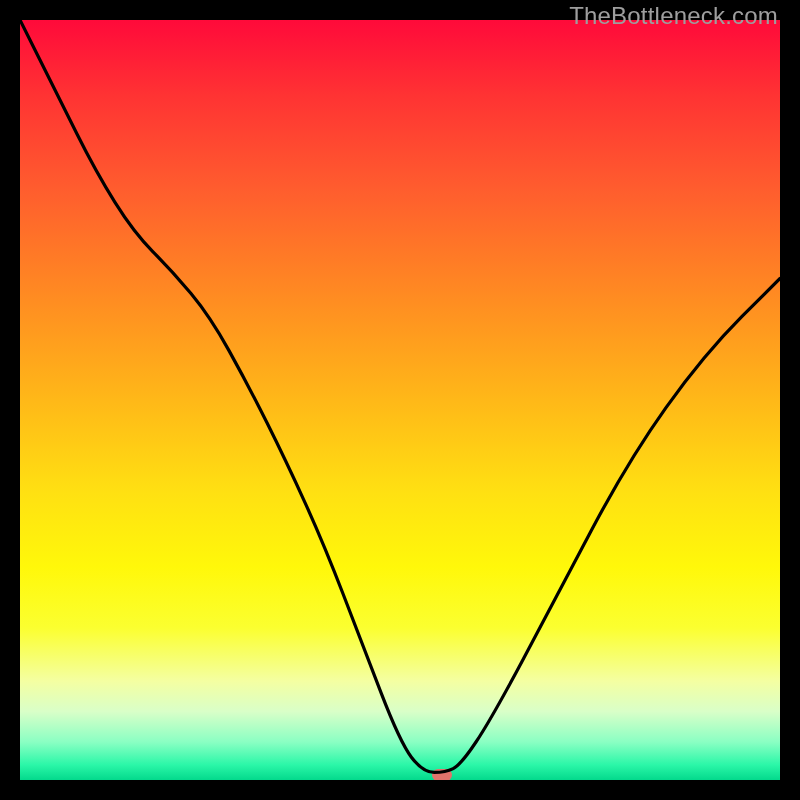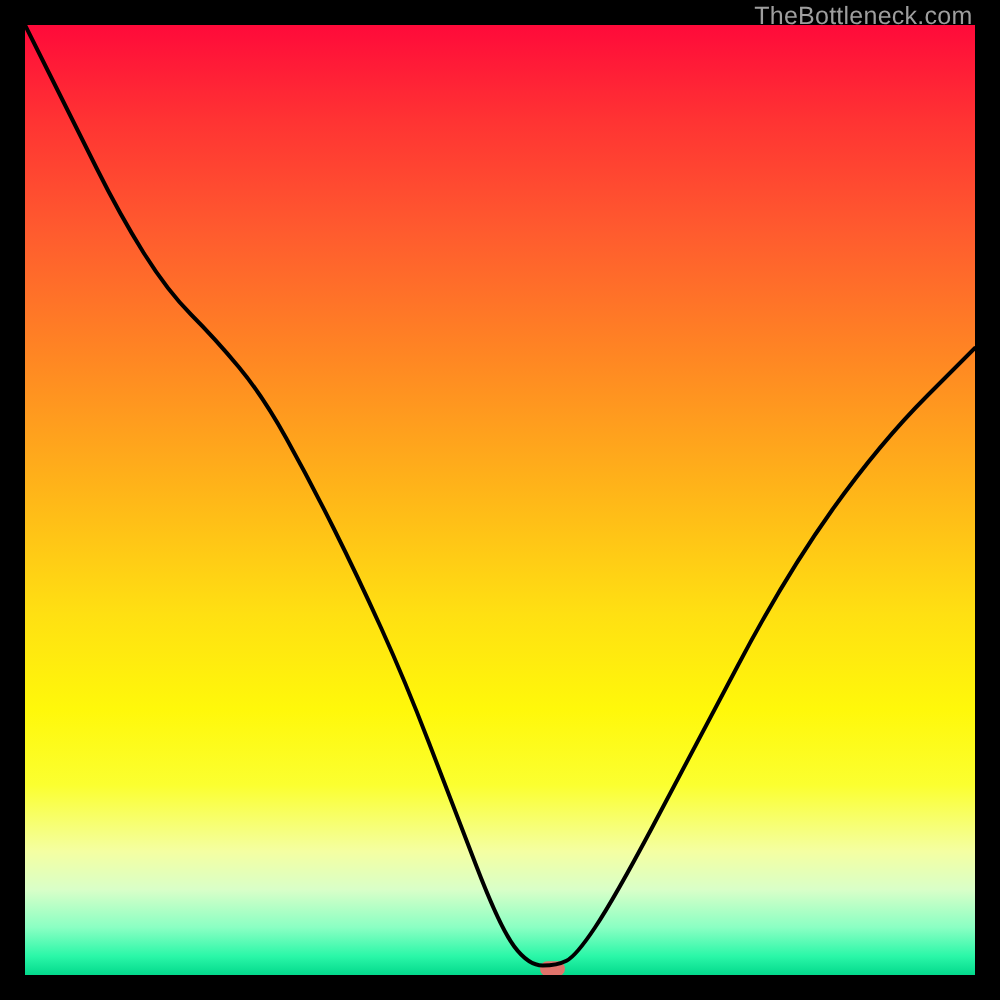--- a/index.html
+++ b/index.html
@@ -53,21 +53,21 @@
     left: 0; top: 0;
     width: 100%;
     height: 100%;
     pointer-events: none;
   }
   .watermark {
     position: absolute;
     top: 2px;
     right: 22px;
     color: #9e9e9e;
-    font-size: 20px;
+    font-size: 24px;
     font-weight: 500;
     letter-spacing: 0.2px;
     user-select: none;
     text-align: right;
   }
   .marker {
     position: absolute;
     width: 20px;
     height: 12px;
     background: #e0736b;

